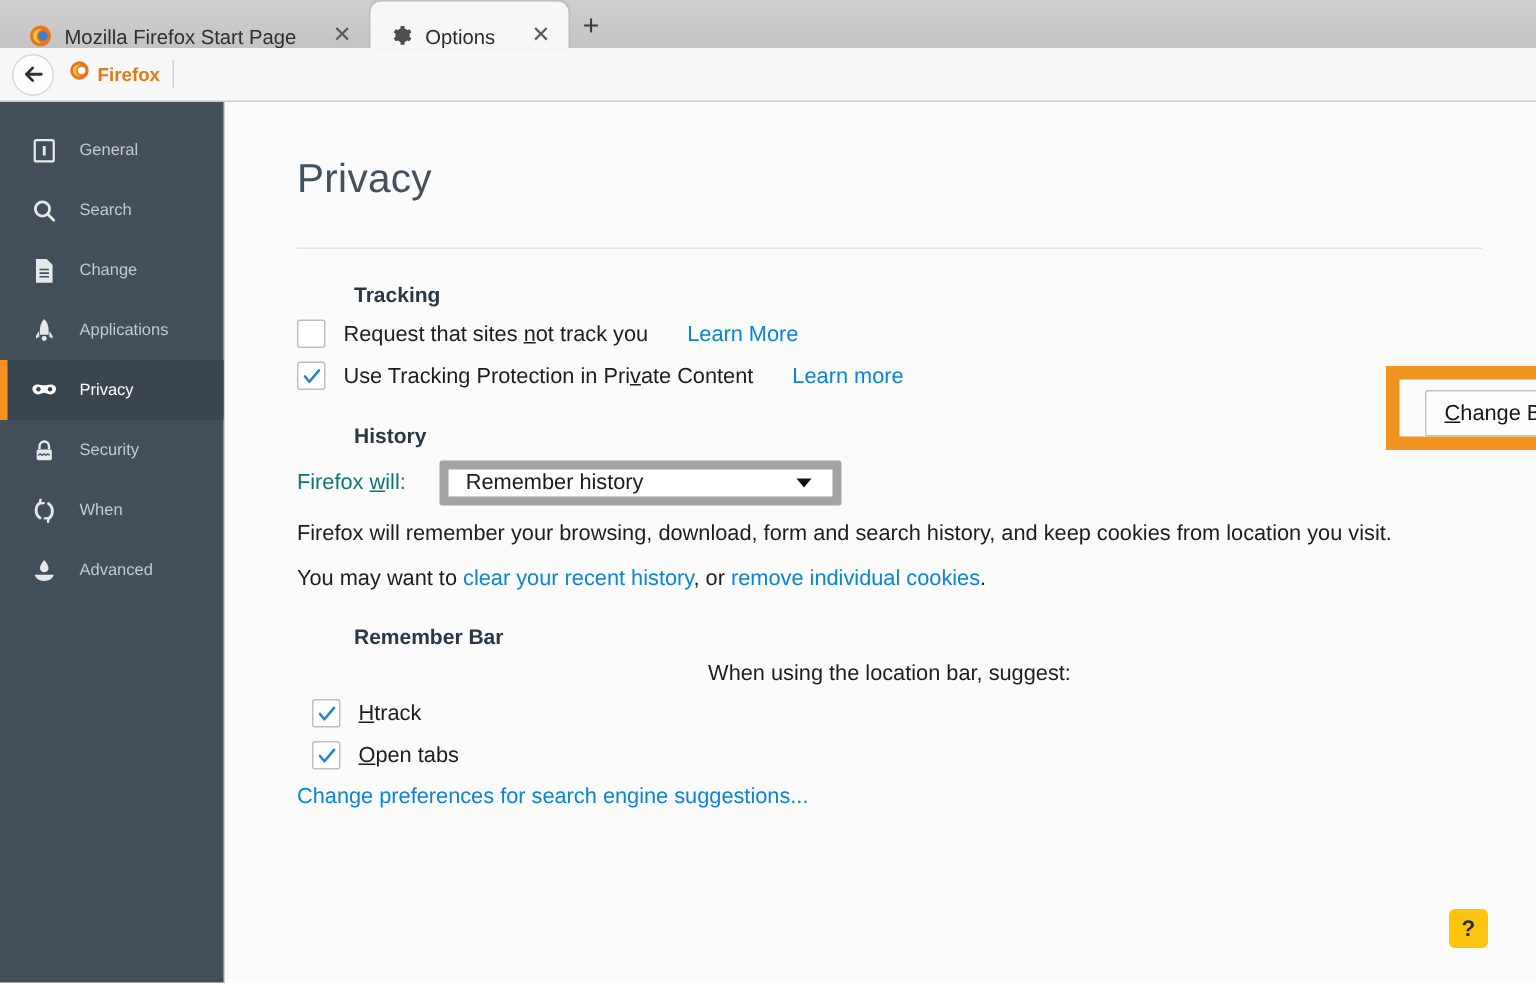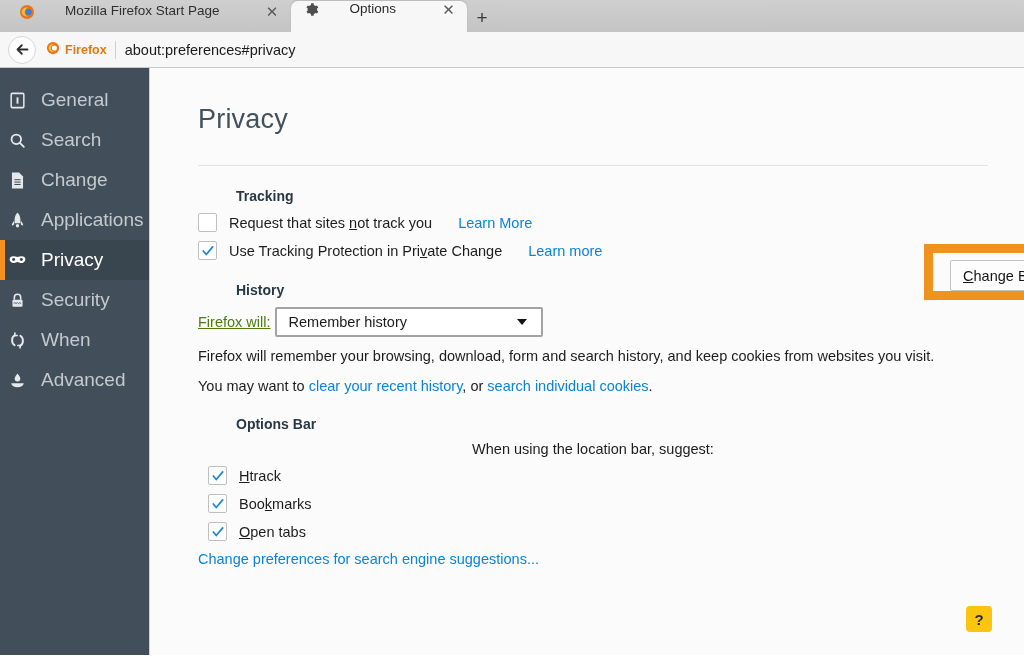--- a/index.html
+++ b/index.html
@@ -16,27 +16,26 @@
   .tabstrip {
     height: 32px;
     display: flex;
     align-items: flex-end;
     background: linear-gradient(#cfcfcf, #c4c4c4);
     padding-left: 6px;
   }
   .tab {
     height: 29px;
     display: flex;
-    align-items: flex-start;
+    align-items: flex-end;
     padding: 0 10px 0 12px;
     font-size: 13.5px;
     color: #2a2a2a;
     position: relative;
     min-width: 120px;
-    gap: 22px;
   }
   .tab.inactive { color: #2f2f2f; }
   .tab.active {
     background: #f7f7f7;
     border-radius: 7px 7px 0 0;
     height: 31px;
     box-shadow: 0 -1px 2px rgba(0,0,0,.12);
   }
   .tab-icon {
     width: 17px; height: 17px;
@@ -96,23 +95,23 @@
     width: 150px;
     background: #424f5a;
     padding-top: 12px;
     flex: 0 0 auto;
     border-right: 1px solid #cfcfcf;
   }
   .nav-item {
     height: 40px;
     display: flex;
     align-items: center;
-    padding-left: 6px;
+    padding-left: 18px;
     color: #c3c9ce;
-    font-size: 19px;
+    font-size: 11px;
     position: relative;
   }
   .nav-item.selected {
     background: #394650;
     color: #ffffff;
   }
   .nav-item.selected::before {
     content: "";
     position: absolute;
     left: 0; top: 0; bottom: 0;
@@ -169,25 +168,25 @@
     margin-right: 12px;
     flex: 0 0 auto;
     display: flex; align-items: center; justify-content: center;
   }
   .check-glyph { display: none; }
   .checkbox.checked .check-glyph { display: block; }
   .link { color: #0a84d8; }
   .row .link { margin-left: 26px; }
 
   .hrow { display: flex; align-items: center; margin-bottom: 11px; }
-  .hlabel { font-size: 14.5px; color: #4d7c0f; margin-right: 4px; text-decoration: underline; }
+  .hlabel { font-size: 14.5px; color: #0f766e; margin-right: 22px; }
   .select {
     width: 268px; height: 30px;
     background: #ffffff;
-    border: 2px solid #a3a3a3;
+    border: 6px solid #a3a3a3;
     border-radius: 2px;
     display: flex; align-items: center;
     padding: 0 8px 0 12px;
     font-size: 14.5px;
     color: #1b1b1b;
     justify-content: space-between;
   }
   .caret {
     width: 0; height: 0;
     border-left: 5px solid transparent;
@@ -281,21 +280,20 @@
     <div class="identity">
       <span>
         <svg width="14" height="14" viewBox="0 0 16 16">
           <circle cx="8" cy="8" r="7" fill="#e8751a"></circle>
           <path d="M3 7c1-3 4-4 6-3.5C7.5 4 6 5.5 5.6 7.5 5.2 9.8 6.6 12 9 12.4 6 13 3.4 11 3 8.6z" fill="#f5c542"></path>
           <circle cx="9.6" cy="8" r="2.9" fill="#ffffff"></circle>
         </svg>
       </span>
       <span class="identity-label">Firefox</span>
     </div>
-    <div class="urltext">about:preferences#privacy</div>
   </div>
 </div>
 
 <div class="shell">
 
   <nav class="sidebar">
 
     <div class="nav-item">
       <span class="nav-icon">
         <svg width="19" height="19" viewBox="0 0 24 24" fill="none" stroke="#e6e9ec" stroke-width="1.9">
@@ -400,64 +398,56 @@
         <span><span>Request that sites </span><u>n</u><span>ot track you</span></span>
         <span class="link">Learn More</span>
       </div>
 
       <div class="row">
         <span class="checkbox checked">
           <svg class="check-glyph" width="14" height="14" viewBox="0 0 24 24" fill="none" stroke="#1f87d2" stroke-width="3" stroke-linecap="round" stroke-linejoin="round">
             <polyline points="4,12 9,18 20,5"></polyline>
           </svg>
         </span>
-        <span><span>Use Tracking Protection in Pri</span><u>v</u><span>ate Change</span></span>
+        <span><span>Use Tracking Protection in Pri</span><u>v</u><span>ate Content</span></span>
         <span class="link">Learn more</span>
       </div>
     </section>
 
     <section class="section">
       <div class="section-head">History</div>
 
       <div class="hrow">
         <span class="hlabel"><span>Firefox </span><u>w</u><span>ill:</span></span>
         <span class="select">
           <span>Remember history</span>
           <span class="caret"></span>
         </span>
       </div>
 
-      <div class="para">Firefox will remember your browsing, download, form and search history, and keep cookies from websites you visit.</div>
+      <div class="para">Firefox will remember your browsing, download, form and search history, and keep cookies from location you visit.</div>
 
       <div class="para spaced">
-        <span>You may want to </span><span class="link">clear your recent history</span><span>, or </span><span class="link">search individual cookies</span><span>.</span>
+        <span>You may want to </span><span class="link">clear your recent history</span><span>, or </span><span class="link">remove individual cookies</span><span>.</span>
       </div>
     </section>
 
     <section class="section">
-      <div class="section-head">Options Bar</div>
+      <div class="section-head">Remember Bar</div>
       <div class="lb-lead">When using the location bar, suggest:</div>
 
       <div class="row lb-row">
         <span class="checkbox checked">
           <svg class="check-glyph" width="14" height="14" viewBox="0 0 24 24" fill="none" stroke="#1f87d2" stroke-width="3" stroke-linecap="round" stroke-linejoin="round">
               <polyline points="4,12 9,18 20,5"></polyline>
             </svg>
         </span>
         <span><span></span><u>H</u><span>track</span></span>
       </div>
 
-      <div class="row lb-row">
-        <span class="checkbox checked">
-          <svg class="check-glyph" width="14" height="14" viewBox="0 0 24 24" fill="none" stroke="#1f87d2" stroke-width="3" stroke-linecap="round" stroke-linejoin="round">
-              <polyline points="4,12 9,18 20,5"></polyline>
-            </svg>
-        </span>
-        <span><span>Boo</span><u>k</u><span>marks</span></span>
-      </div>
 
       <div class="row lb-row">
         <span class="checkbox checked">
           <svg class="check-glyph" width="14" height="14" viewBox="0 0 24 24" fill="none" stroke="#1f87d2" stroke-width="3" stroke-linecap="round" stroke-linejoin="round">
               <polyline points="4,12 9,18 20,5"></polyline>
             </svg>
         </span>
         <span><span></span><u>O</u><span>pen tabs</span></span>
       </div>
 

